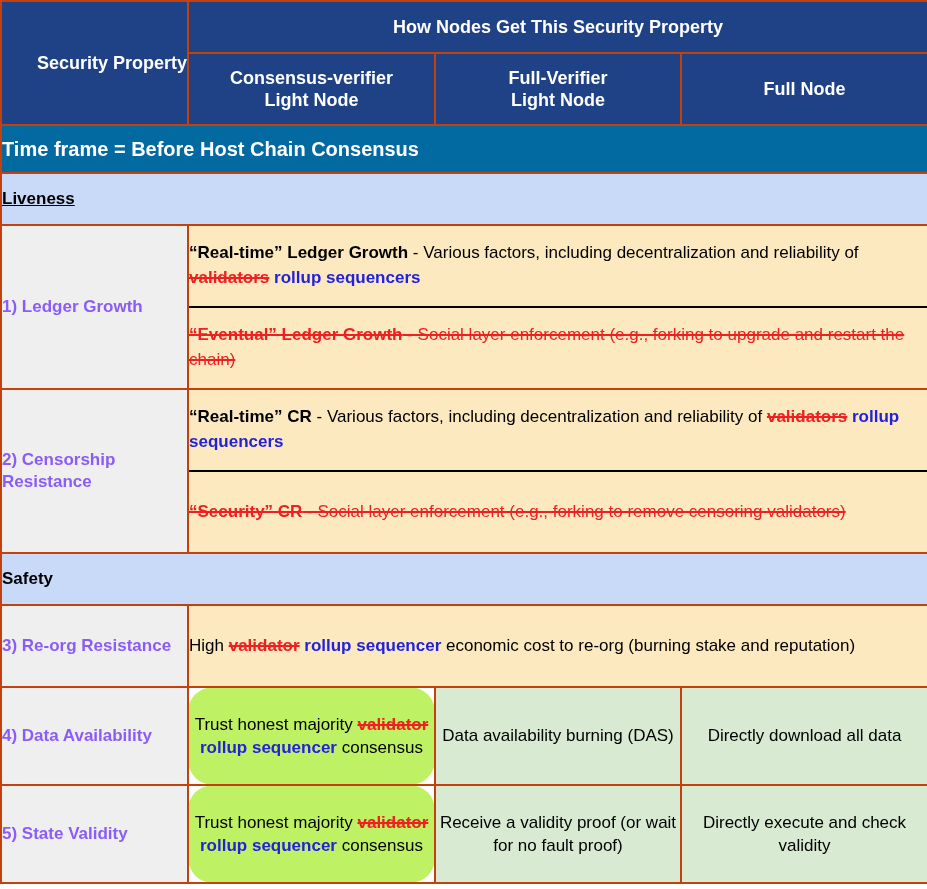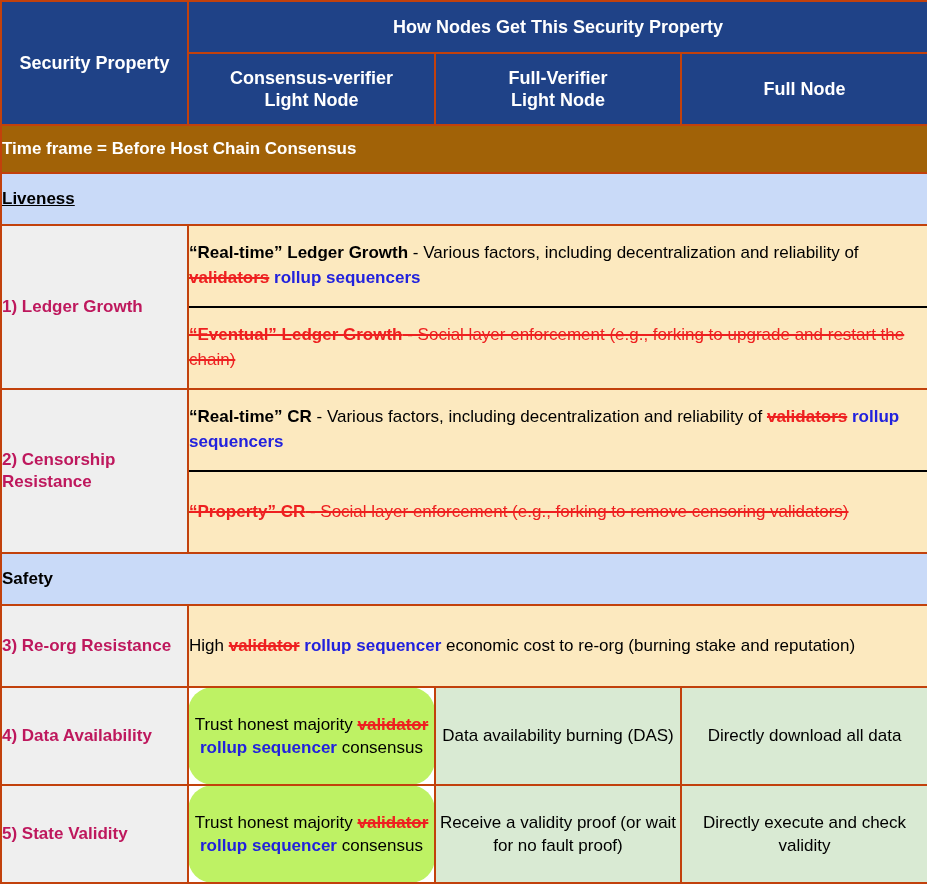--- a/index.html
+++ b/index.html
@@ -32,42 +32,42 @@
   .cellpad { padding: 7px 9px; }
 
   
   .hdr {
     background: #1F4287;
     color: #ffffff;
     font-weight: bold;
     font-size: 18px;
   }
   .hdr-center { text-align: center; line-height: 1.25; }
-  .hdr-left   { text-align: center; }
+  .hdr-left   { text-align: right; }
 
   
   .band-timeframe {
-    background: #a16207;
+    background: #0369a1;
     color: #ffffff;
     font-weight: bold;
-    font-size: 17px;
+    font-size: 20px;
     text-align: left;
   }
   .band-group {
     background: #C9DAF8;
     color: #000000;
     font-weight: bold;
     font-size: 17px;
     text-align: left;
   }
 
   
   .rowlabel {
     background: #EFEFEF;
-    color: #be185d;
+    color: #8b5cf6;
     font-weight: bold;
     font-size: 17px;
     text-align: left;
     line-height: 1.28;
   }
   .cell-cream { background: #FCE9BF; }
   .cell-pink  { background: #bef264; border-radius: 25px; }
   .cell-green { background: #D9EAD3; }
 
   .body-text {
@@ -190,21 +190,21 @@
     <td class="cell-cream" colspan="3" style="height:162px;">
       <table class="subsplit">
         <tbody>
                 <tr>
           <td class="cellpad body-text" style="height:80px;">
             <span class="b">“Real-time” CR</span><span> - Various factors, including decentralization and reliability of </span><span class="strike-red">validators</span><span> </span><span class="blue">rollup sequencers</span>
           </td>
         </tr>
         <tr>
           <td class="cellpad body-text" style="height:80px;">
-            <span class="all-strike"><span class="lead">“Property” CR</span><span> - Social layer enforcement (e.g., forking to remove censoring validators)</span></span>
+            <span class="all-strike"><span class="lead">“Security” CR</span><span> - Social layer enforcement (e.g., forking to remove censoring validators)</span></span>
           </td>
         </tr>
       </tbody>
             </table>
     </td>
   </tr>
 
   <tr>
     <td class="band-group cellpad" colspan="4" style="height:50px;">
       <span>Safety</span>

